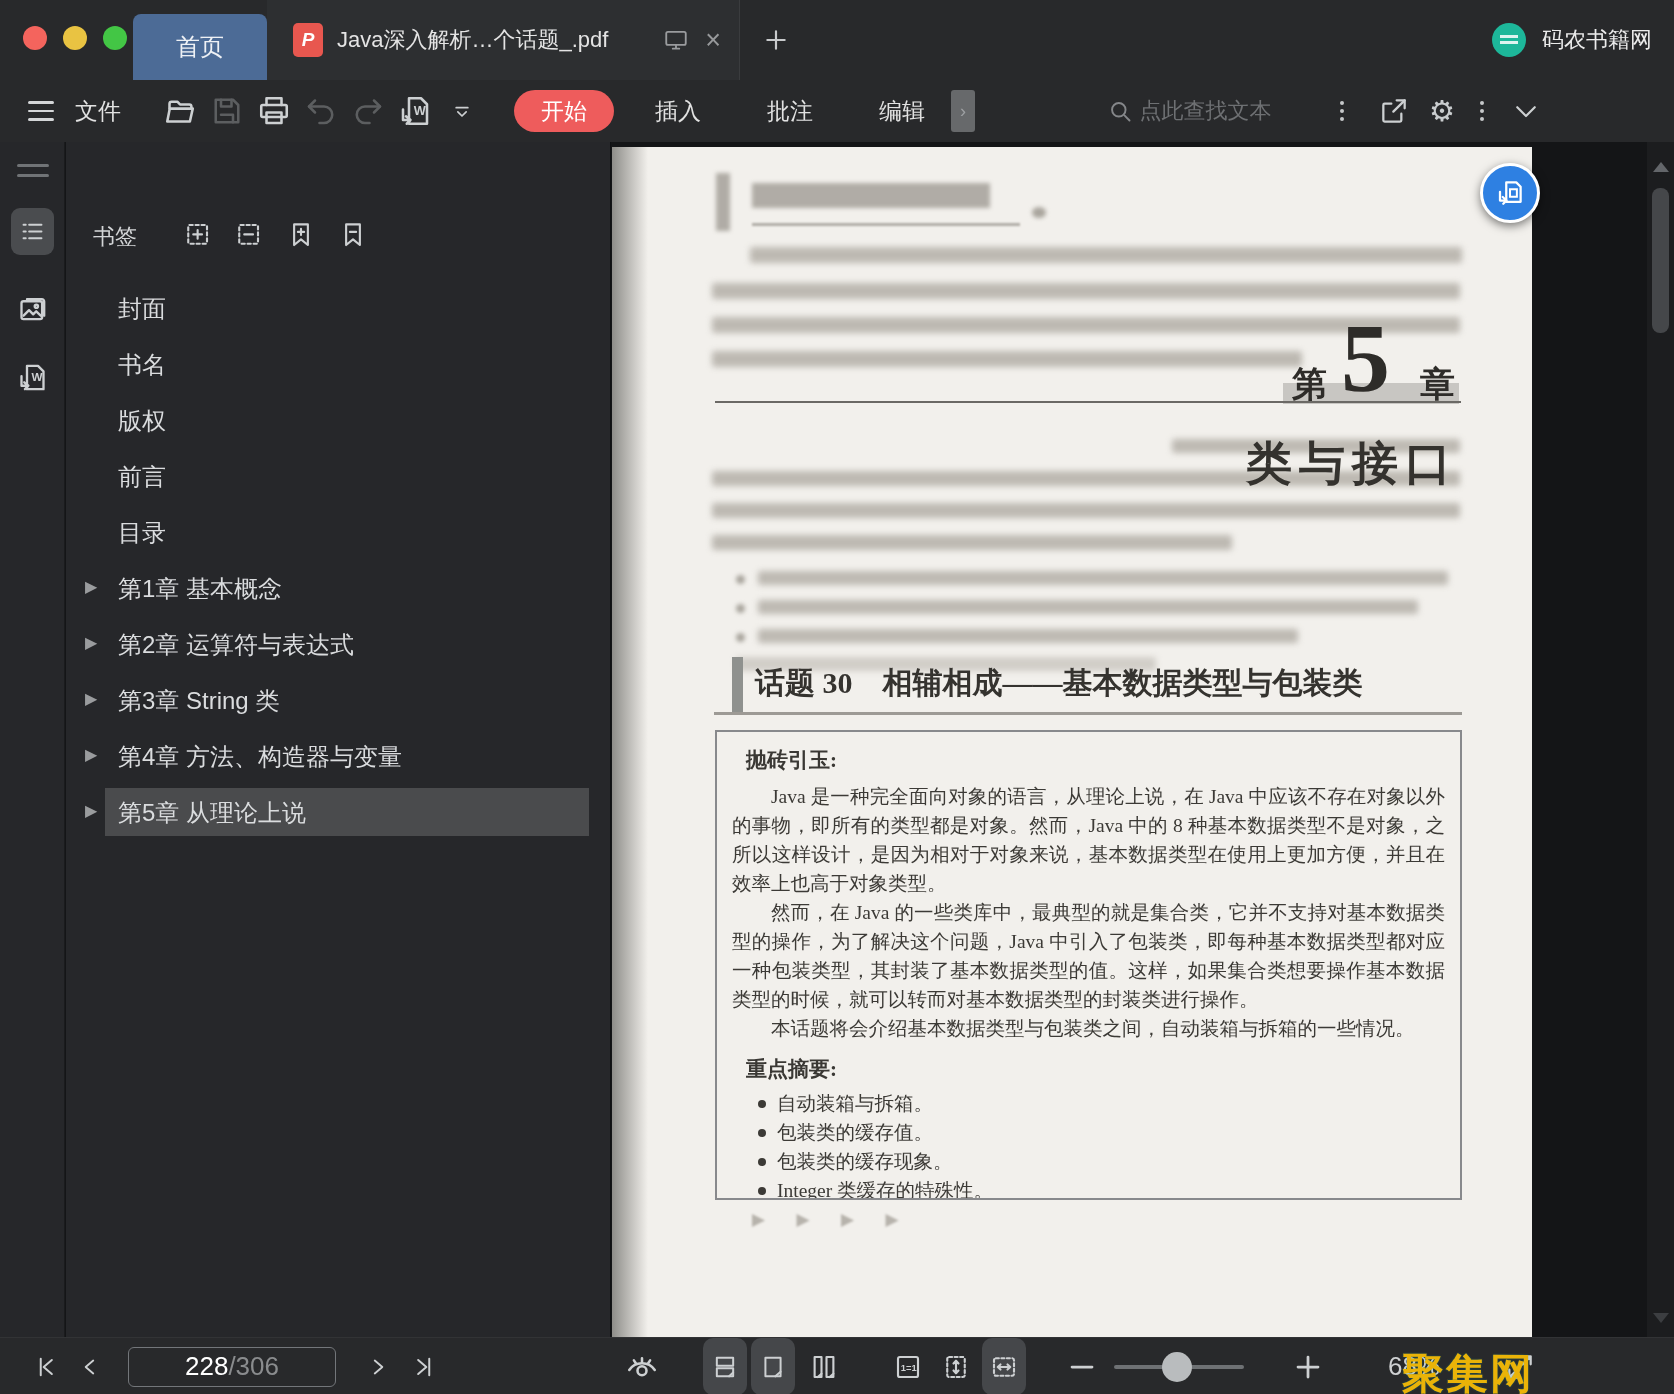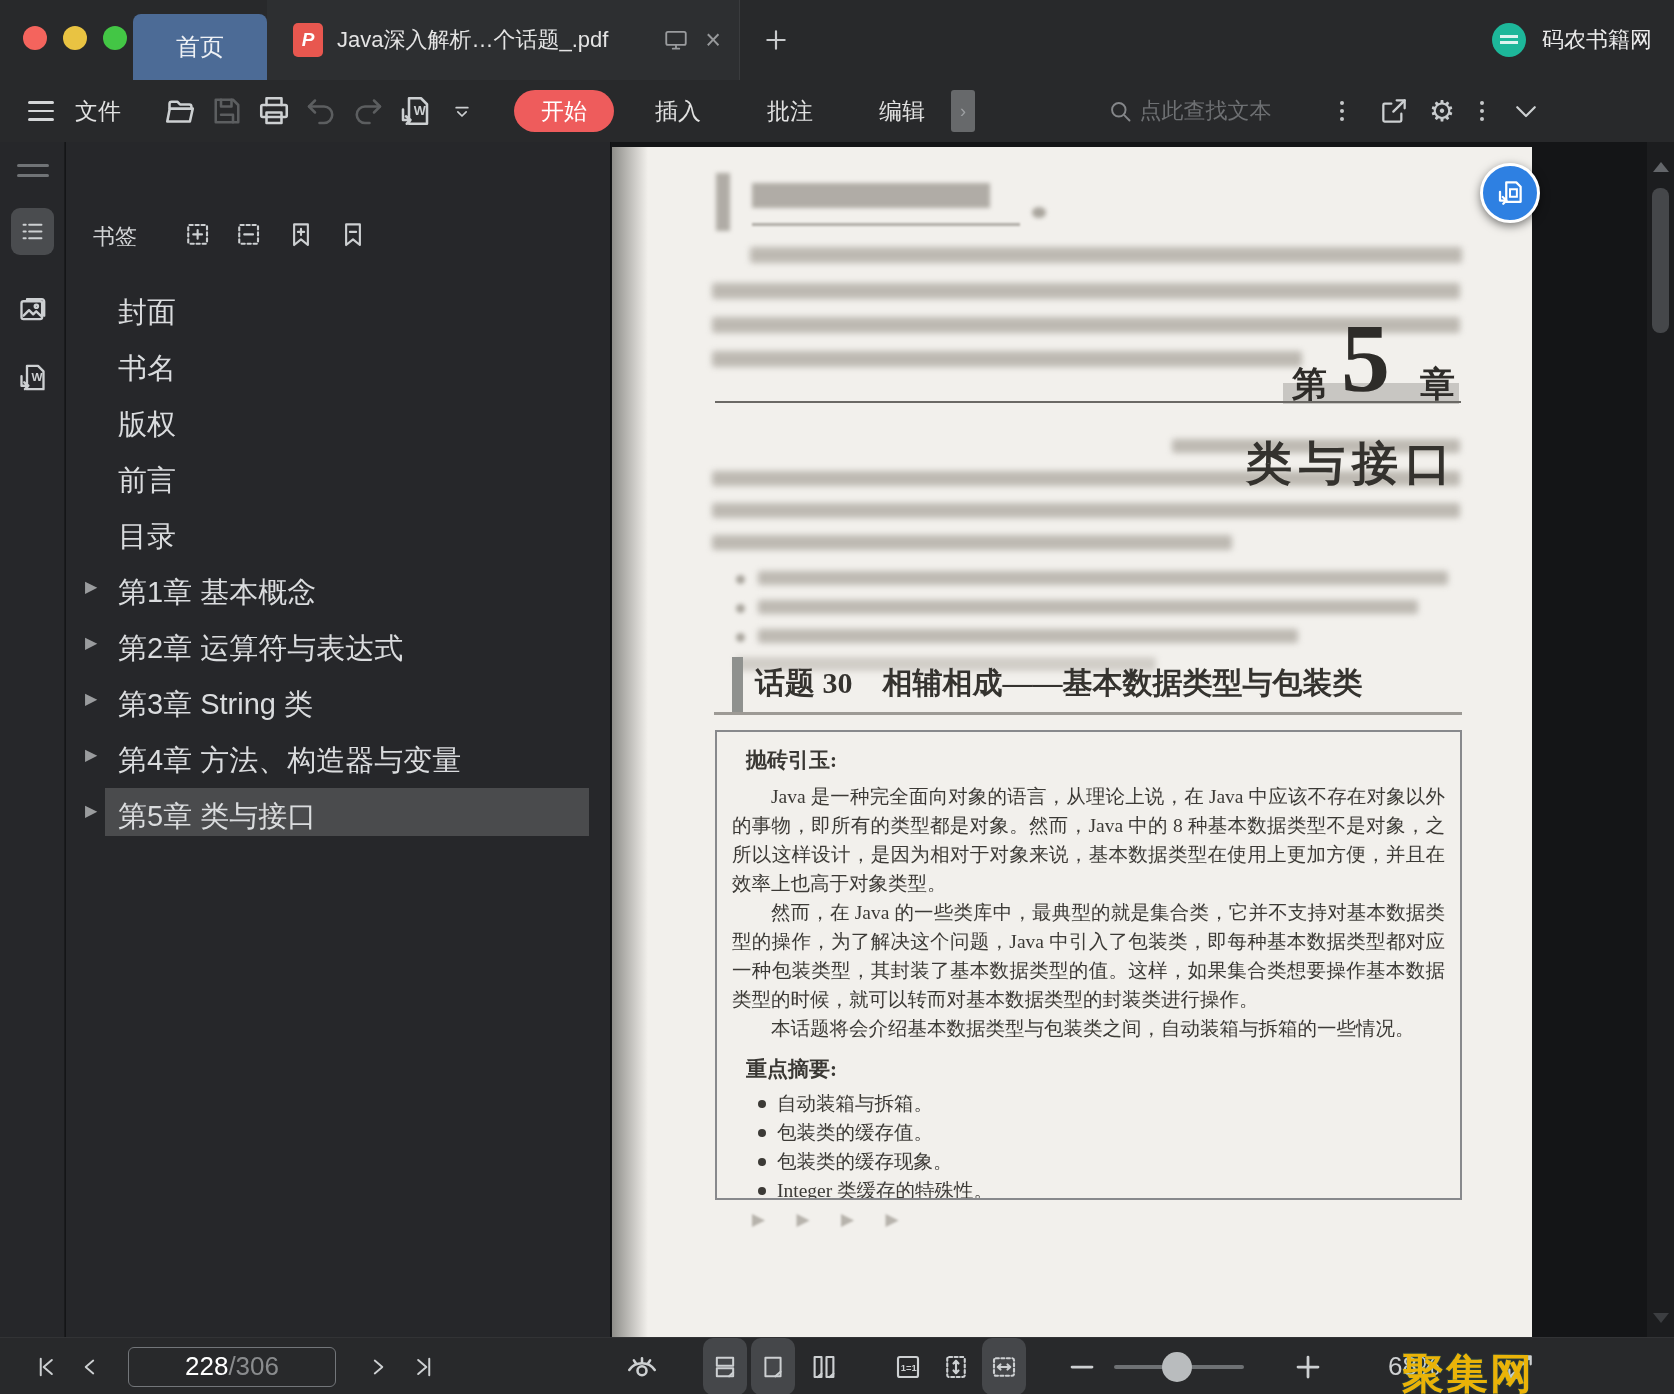--- a/index.html
+++ b/index.html
@@ -67,21 +67,21 @@
   .sb-close{position:absolute;right:18px;top:2px;width:30px;height:30px;border-radius:50%;background:#55575a;
     color:#cfcfcf;font-size:19px;display:flex;align-items:center;justify-content:center;}
   .sb-tools{position:absolute;left:0;top:70px;right:0;height:50px;margin-left:24px;}
   .sb-section-label{position:absolute;left:3px;top:10px;font-size:22px;color:#d3d5d7;}
   .sb-tool{position:absolute;top:8px;}
   .sb-list{position:absolute;left:0;top:138px;right:0;}
   .bm-row{position:relative;height:56px;}
   .bm-row.selected::before{content:"";position:absolute;left:39px;right:21px;top:4px;bottom:4px;background:#4a4b4d;}
   .bm-caret{position:absolute;left:19px;top:17px;font-size:16px;color:#9a9c9e;visibility:hidden;z-index:1;}
   .bm-caret.visible{visibility:visible;}
-  .bm-label{position:absolute;left:52px;top:13px;font-size:29px;color:#dadcde;white-space:nowrap;z-index:1;}
+  .bm-label{position:absolute;left:52px;top:13px;font-size:24px;color:#dadcde;white-space:nowrap;z-index:1;}
 
   
   .content{position:absolute;left:612px;top:142px;right:0;bottom:57px;background:#141517;overflow:hidden;}
   .pdf-page{position:absolute;left:0;top:5px;width:920px;height:1190px;background:#f2f0ec;
     font-family:"Liberation Serif","DejaVu Serif",serif;color:#3c3a36;}
   .gutter{position:absolute;left:0;top:0;bottom:0;width:36px;
     background:linear-gradient(90deg,rgba(42,42,38,.5),rgba(42,42,38,0));}
   
   .bb{position:absolute;background:#b0aca4;opacity:.8;filter:blur(3px);border-radius:2px;}
   .bbd{position:absolute;background:#a5a19a;opacity:.85;filter:blur(2px);}
@@ -366,21 +366,21 @@
           <span class="bm-label">第3章 String 类</span>
         </div>
 
         <div class="bm-row">
           <span class="bm-caret visible">▶</span>
           <span class="bm-label">第4章 方法、构造器与变量</span>
         </div>
 
         <div class="bm-row selected">
           <span class="bm-caret visible">▶</span>
-          <span class="bm-label">第5章 类与接口</span>
+          <span class="bm-label">第5章 从理论上说</span>
         </div>
       </div>
   </div>
 
   <div class="content">
     <div class="pdf-page">
       <div class="gutter"></div>
 
       <div class="bbd" style="left:104px;top:26px;width:14px;height:58px;"></div>
       <div class="bbd" style="left:140px;top:36px;width:238px;height:25px;"></div>

